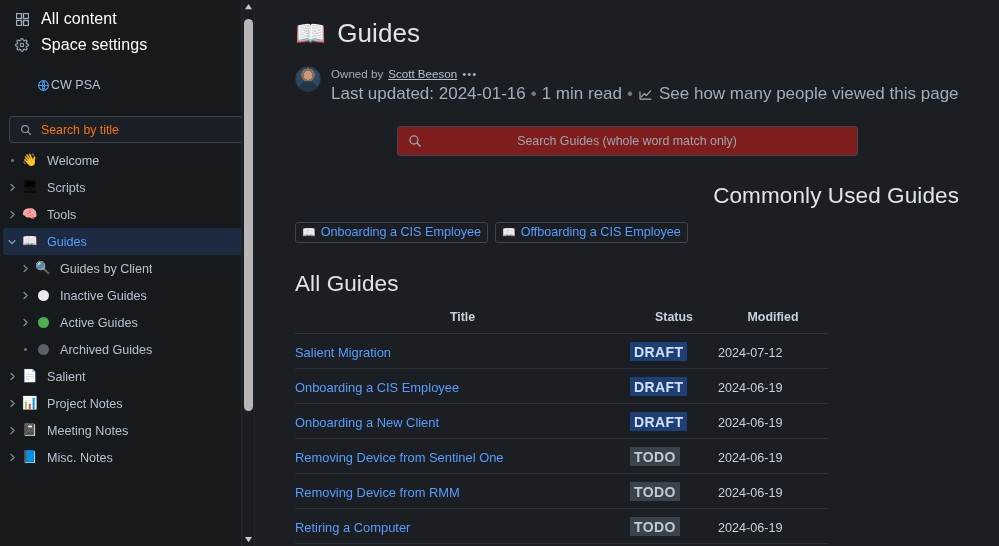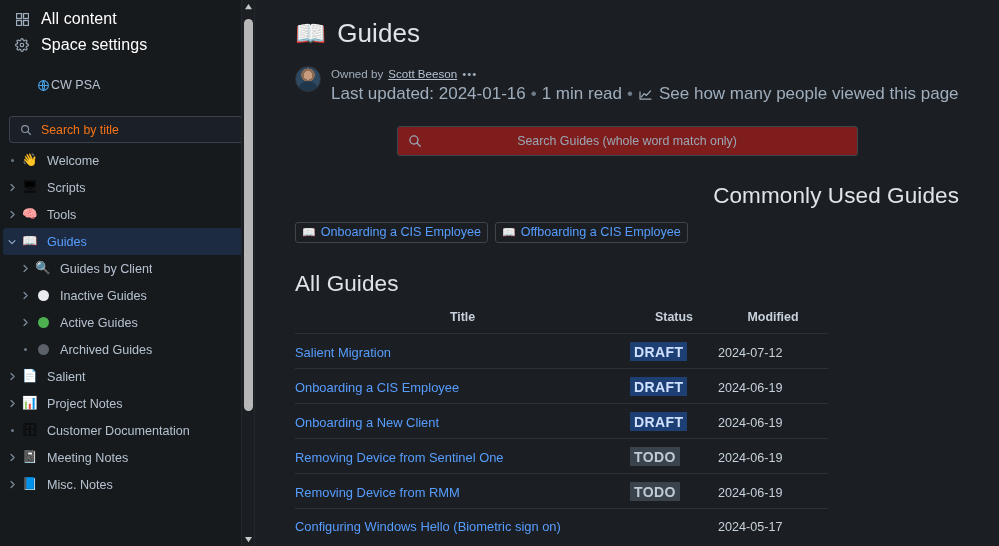--- a/index.html
+++ b/index.html
@@ -325,25 +325,20 @@
         <div class="tree-row">
           <span class="twisty">
             <svg width="9" height="9" viewBox="0 0 10 10">
                 <path d="M3.4 1.6 L6.8 5 L3.4 8.4" fill="none" stroke="#7d8b9a" stroke-width="1.4" stroke-linecap="round" stroke-linejoin="round"></path>
               </svg>
           </span>
           <span class="tree-emoji">📊</span>
           <span class="tree-label">Project Notes</span>
         </div>
 
-        <div class="tree-row">
-          <span class="twisty dot"></span>
-          <span class="tree-emoji">🗄</span>
-          <span class="tree-label">Customer Documentation</span>
-        </div>
 
         <div class="tree-row">
           <span class="twisty">
             <svg width="9" height="9" viewBox="0 0 10 10">
                 <path d="M3.4 1.6 L6.8 5 L3.4 8.4" fill="none" stroke="#7d8b9a" stroke-width="1.4" stroke-linecap="round" stroke-linejoin="round"></path>
               </svg>
           </span>
           <span class="tree-emoji">📓</span>
           <span class="tree-label">Meeting Notes</span>
         </div>
@@ -464,20 +459,25 @@
           <td><span class="gt-link">Removing Device from Sentinel One</span></td>
           <td><span class="badge todo">TODO</span></td>
           <td><span class="mod">2024-06-19</span></td>
         </tr>
         <tr>
           <td><span class="gt-link">Removing Device from RMM</span></td>
           <td><span class="badge todo">TODO</span></td>
           <td><span class="mod">2024-06-19</span></td>
         </tr>
         <tr>
+          <td><span class="gt-link">Retiring a Computer</span></td>
+          <td><span class="badge todo">TODO</span></td>
+          <td><span class="mod">2024-06-19</span></td>
+        </tr>
+        <tr>
           <td><span class="gt-link">Configuring Windows Hello (Biometric sign on)</span></td>
           <td></td>
           <td><span class="mod">2024-05-17</span></td>
         </tr>
 
       </tbody>
     </table>
 
   </div>
 </div>

